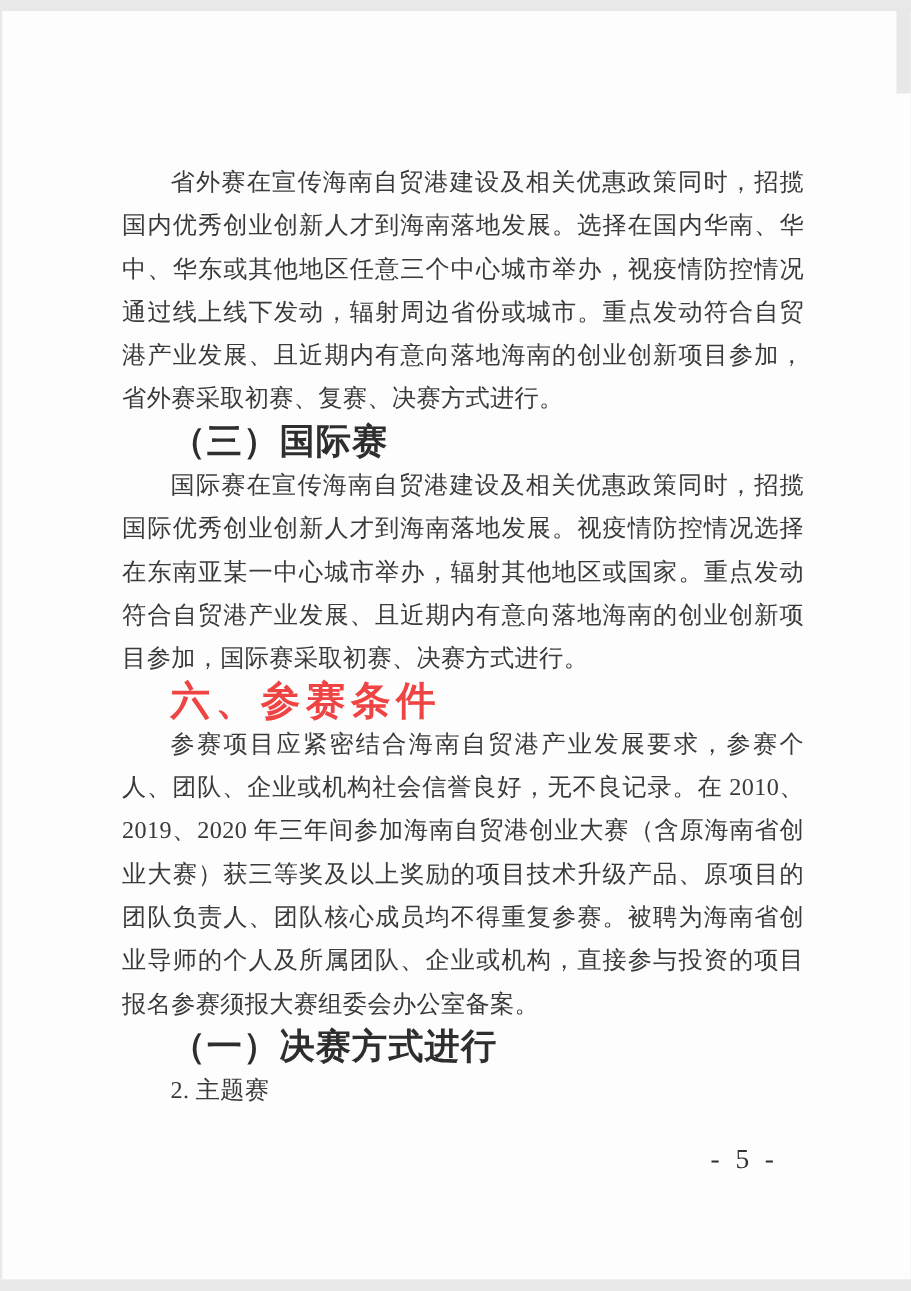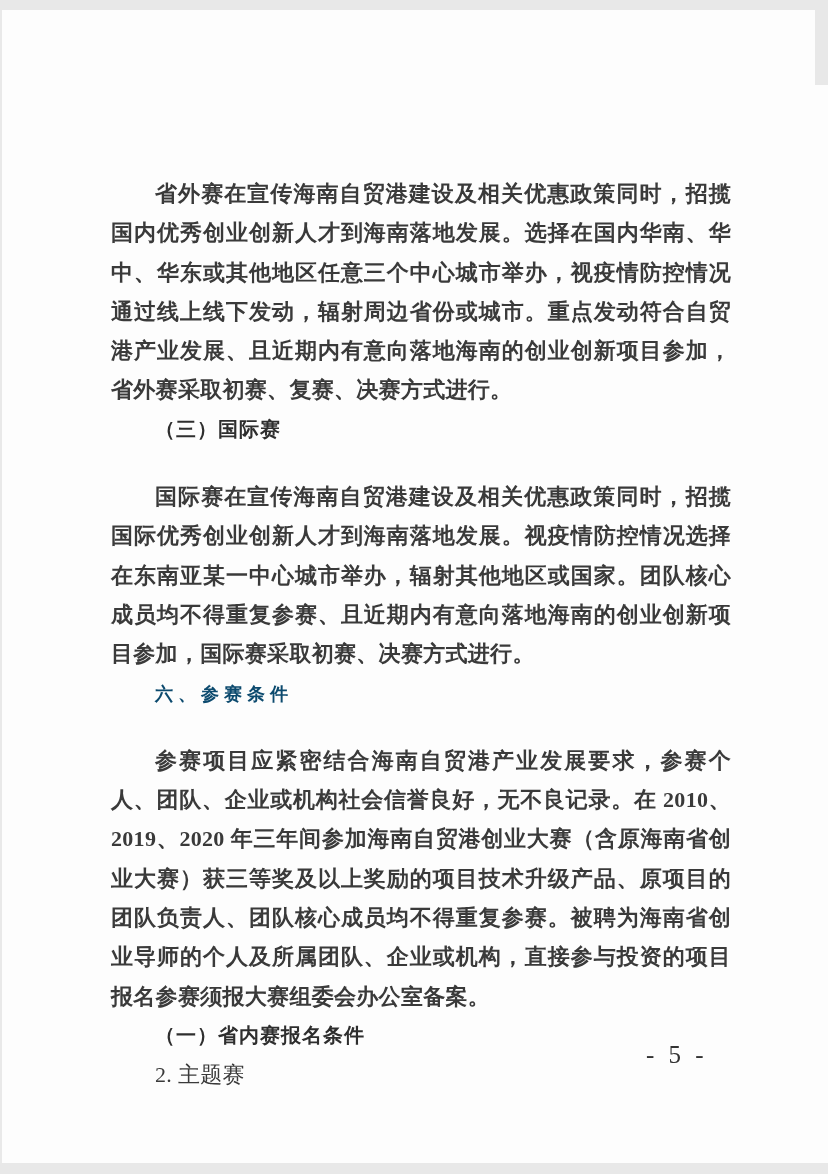--- a/index.html
+++ b/index.html
@@ -29,38 +29,37 @@
     width: 620px;
     font-size: 22px;
     line-height: 39.3px;
     color: #3a3a3a;
     letter-spacing: 0.3px;
   }
   .para {
     text-indent: 44px;
     text-align: justify;
     text-justify: inter-character;
-    font-weight: bold;
-    margin-top: 28px;
+    font-weight: normal;
   }
   .heading-kai {
     text-indent: 44px;
-    font-size: 20px;
+    font-size: 32px;
     font-weight: bold;
     letter-spacing: 1px;
     color: #2e2e2e;
     line-height: 39.3px;
   }
   .heading-hei {
     text-indent: 44px;
     font-family: "DejaVu Sans", "Liberation Sans", sans-serif;
-    font-size: 18px;
+    font-size: 36px;
     font-weight: bold;
     letter-spacing: 5px;
-    color: #0c4a6e;
+    color: #ef4444;
     line-height: 39.3px;
   }
   .item-line {
     text-indent: 44px;
     font-weight: normal;
   }
   .page-number {
     position: absolute;
     left: 646px; top: 1031px;
     font-size: 25px;
@@ -70,23 +69,23 @@
   }
 </style>
 </head>
 <body>
 
 <div class="page">
 
   <main class="content">
     <p class="para">省外赛在宣传海南自贸港建设及相关优惠政策同时，招揽国内优秀创业创新人才到海南落地发展。选择在国内华南、华中、华东或其他地区任意三个中心城市举办，视疫情防控情况通过线上线下发动，辐射周边省份或城市。重点发动符合自贸港产业发展、且近期内有意向落地海南的创业创新项目参加，省外赛采取初赛、复赛、决赛方式进行。</p>
     <h3 class="heading-kai">（三）国际赛</h3>
-    <p class="para">国际赛在宣传海南自贸港建设及相关优惠政策同时，招揽国际优秀创业创新人才到海南落地发展。视疫情防控情况选择在东南亚某一中心城市举办，辐射其他地区或国家。团队核心成员均不得重复参赛、且近期内有意向落地海南的创业创新项目参加，国际赛采取初赛、决赛方式进行。</p>
+    <p class="para">国际赛在宣传海南自贸港建设及相关优惠政策同时，招揽国际优秀创业创新人才到海南落地发展。视疫情防控情况选择在东南亚某一中心城市举办，辐射其他地区或国家。重点发动符合自贸港产业发展、且近期内有意向落地海南的创业创新项目参加，国际赛采取初赛、决赛方式进行。</p>
     <h2 class="heading-hei">六、参赛条件</h2>
     <p class="para">参赛项目应紧密结合海南自贸港产业发展要求，参赛个人、团队、企业或机构社会信誉良好，无不良记录。在 2010、2019、2020 年三年间参加海南自贸港创业大赛（含原海南省创业大赛）获三等奖及以上奖励的项目技术升级产品、原项目的团队负责人、团队核心成员均不得重复参赛。被聘为海南省创业导师的个人及所属团队、企业或机构，直接参与投资的项目报名参赛须报大赛组委会办公室备案。</p>
-    <h3 class="heading-kai">（一）省内赛报名条件</h3>
+    <h3 class="heading-kai">（一）决赛方式进行</h3>
     <p class="item-line">2. 主题赛</p>
   </main>
 
   <div class="page-number">- 5 -</div>
 </div>
 
 <div class="corner-notch"></div>
 
 </body></html>

